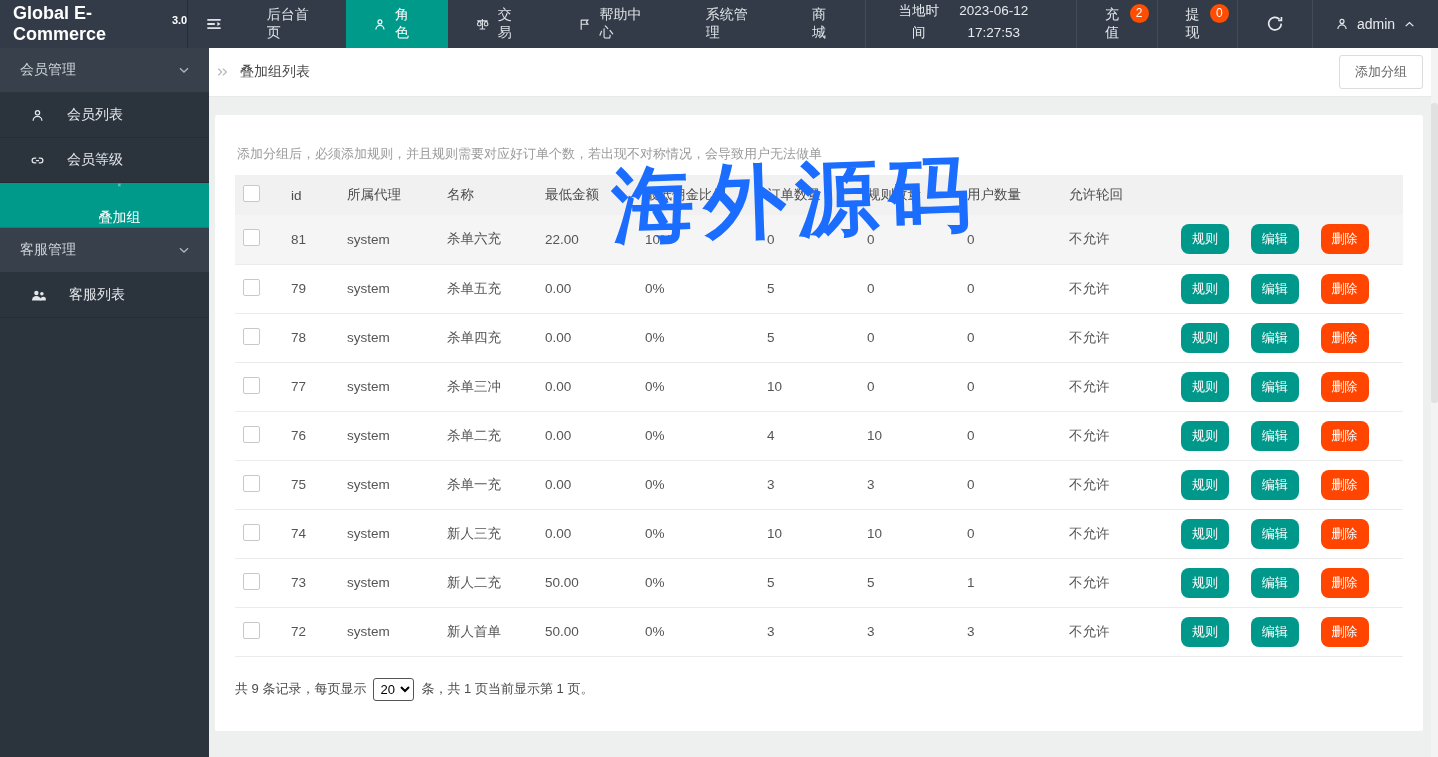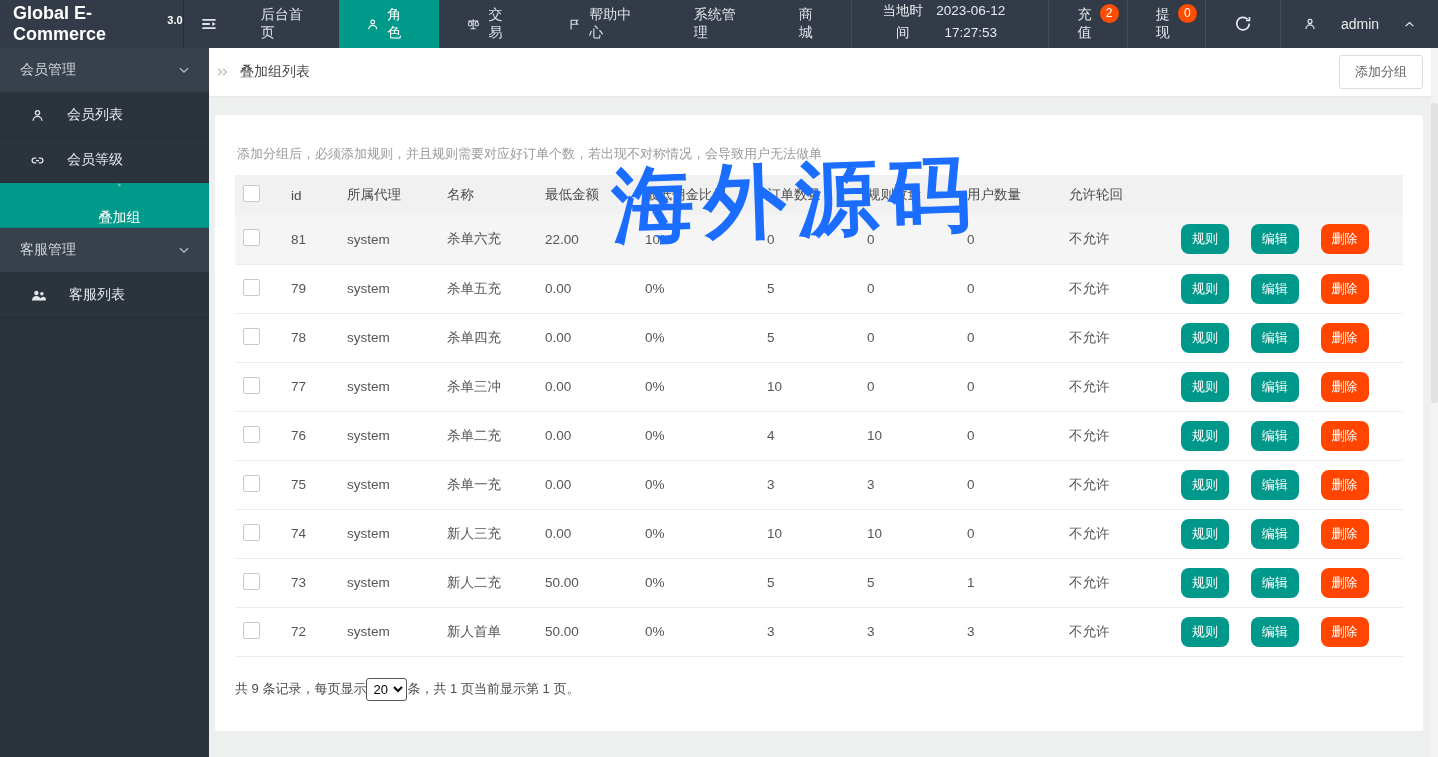--- a/index.html
+++ b/index.html
@@ -15,21 +15,21 @@
   .nav-toggle { width:55px; display:flex; align-items:center; justify-content:center; cursor:pointer; }
   .nav-item { display:flex; align-items:center; gap:8px; padding:0 27px; font-size:14px; cursor:pointer; color:#dfe3e8; }
   .nav-item.active { background:#009a8b; color:#fff; }
   .nav-right { margin-left:auto; display:flex; align-items:stretch; }
   .time-block { border-left:1px solid rgba(255,255,255,.09); border-right:1px solid rgba(255,255,255,.09);
     padding:0 30px; display:flex; flex-direction:row; justify-content:center; text-align:center; font-size:13.5px; line-height:1.65; }
   .chip { position:relative; display:flex; align-items:center; padding:0 28px; font-size:14px;
     border-right:1px solid rgba(255,255,255,.09); cursor:pointer; }
   .badge { position:absolute; top:4px; right:8px; min-width:19px; height:19px; border-radius:10px; background:#ff4d02;
     color:#fff; font-size:12px; line-height:19px; text-align:center; padding:0 2px; }
-  .user-chip { display:flex; align-items:center; gap:24px; padding:0 22px; font-size:14px; cursor:pointer; }
+  .user-chip { display:flex; align-items:center; gap:8px; padding:0 22px; font-size:14px; cursor:pointer; }
 
   
   .sidebar { position:fixed; top:48px; left:0; bottom:0; width:209px; background:#2b333d; z-index:30; }
   .side-group { height:45px; background:#37404b; color:#ced3d9; display:flex; align-items:center; justify-content:space-between;
     padding:0 18px 0 20px; font-size:14px; cursor:pointer; border-bottom:1px solid rgba(0,0,0,.18); }
   .side-item { height:45px; display:flex; align-items:center; gap:22px; padding-left:30px; color:#e4e7ea; font-size:14px;
     cursor:pointer; border-bottom:1px solid rgba(0,0,0,.12); }
   .side-item.active { background:#009a8b; color:#fff;flex-direction:column; }
 
   
@@ -44,21 +44,21 @@
 
   table { width:100%; border-collapse:collapse; table-layout:fixed; }
   thead th { background:#f1f1f1; height:40px; text-align:left; font-weight:400; color:#4c4c4c; font-size:13.5px; padding:0 8px; }
   tbody td { height:49px; border-bottom:1px solid #ececec; color:#555; font-size:13.5px; padding:0 8px; }
   tbody tr:first-child { background:#f5f5f5; }
   .checkbox { width:17px; height:17px; border:1px solid #c9c9c9; border-radius:2px; background:#fff; display:inline-block; cursor:pointer; }
   .btn { display:inline-block; border:none; color:#fff; font-size:13px; padding:6px 11px; border-radius:8px; margin-right:18px; cursor:pointer; }
   .btn-rule,.btn-edit { background:#00988a; }
   .btn-del { background:#ff4500; margin-right:0; }
 
-  .pager { margin-top:21px; font-size:13px; color:#4c4c4c; display:flex; align-items:center; }
+  .pager { margin-top:21px; font-size:13px; color:#4c4c4c; display:flex; align-items:center; gap:7px; }
   .pager select { height:23px; font-size:13px; border:1px solid #555; border-radius:3px; background:#fff; padding:0 2px; cursor:pointer; }
 
   .watermark { position:absolute; left:412px; top:98px; font-size:82px; font-weight:bold; color:#1a6dff;
     transform:rotate(-2deg); letter-spacing:10px; pointer-events:none; z-index:35; }
 
   .scroll-track { position:fixed; right:0; top:48px; bottom:0; width:7px; background:#f3f3f3; z-index:50; }
   .scroll-thumb { position:absolute; top:55px; height:300px; width:100%; background:#e1e1e1; border-radius:3px; }
 </style>
 </head>
 <body>

